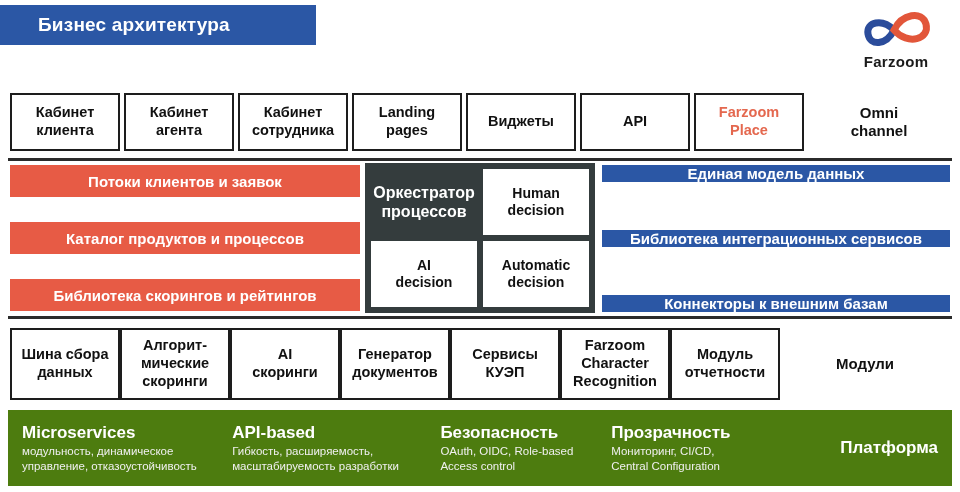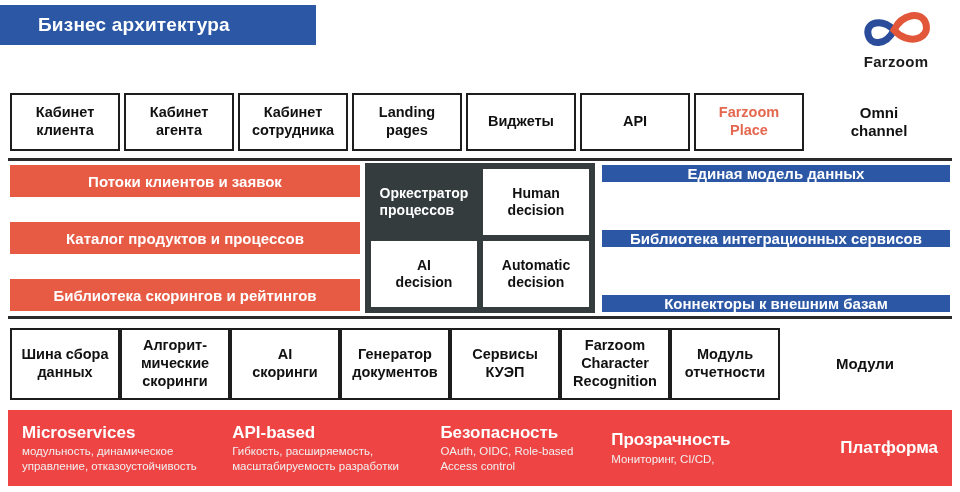--- a/index.html
+++ b/index.html
@@ -166,22 +166,23 @@
     box-sizing: border-box;
     display: grid;
     grid-template-columns: 1fr 1fr;
     grid-template-rows: 1fr 1fr;
     gap: 6px;
   }
   .orch-label {
     display: flex;
     align-items: center;
     justify-content: center;
+    text-align: center;
     color: #ffffff;
-    font-size: 14px;
+    font-size: 16px;
     font-weight: bold;
     line-height: 1.2;
   }
   .orch-cell {
     background: #ffffff;
     display: flex;
     align-items: center;
     justify-content: center;
     text-align: center;
     font-size: 14px;
@@ -202,21 +203,21 @@
   }
   .row-modules .cell-box.w110 { width: 110px; flex: 0 0 110px; }
 
   
   .platform {
     position: absolute;
     left: 8px;
     top: 410px;
     width: 944px;
     height: 76px;
-    background: #ef4444;
+    background: #4d7c0f;
     display: flex;
     align-items: center;
     box-sizing: border-box;
     padding: 0 14px;
   }
   .pf-item {
     color: #ffffff;
     box-sizing: border-box;
     padding-right: 12px;
   }
@@ -415,17 +416,18 @@
       <span class="pf-desc">масштабируемость разработки</span>
     </div>
     <div class="pf-item i2">
       <span class="pf-head">Безопасность</span>
       <span class="pf-desc">OAuth, OIDC, Role-based</span>
       <span class="pf-desc">Access control</span>
     </div>
     <div class="pf-item i3">
       <span class="pf-head">Прозрачность</span>
       <span class="pf-desc">Мониторинг, CI/CD,</span>
+      <span class="pf-desc">Central Configuration</span>
     </div>
     <div class="pf-label">Платформа</div>
   </div>
 
 </div>
 
 </body></html>

